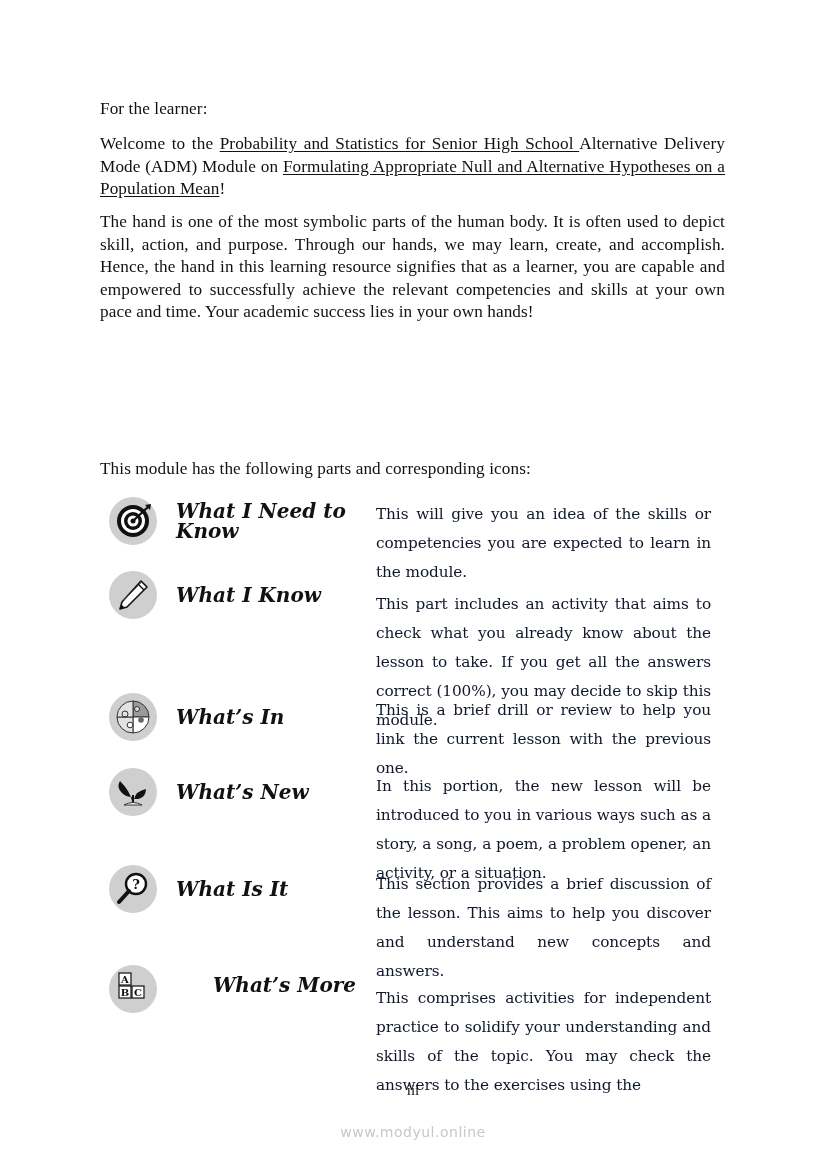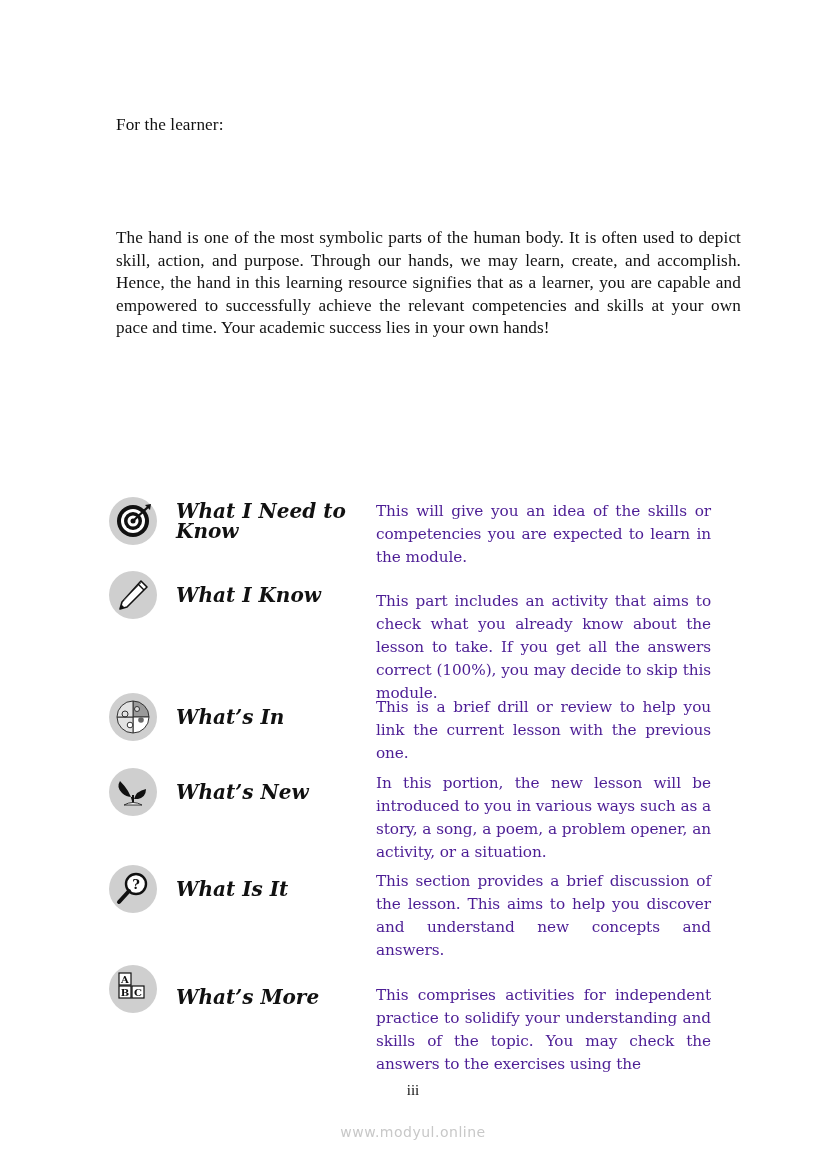--- a/index.html
+++ b/index.html
@@ -1,44 +1,46 @@
 <!DOCTYPE html>
 <html><head>
   <meta charset="utf-8">
   <style>
     html, body { margin: 0; padding: 0; background: #ffffff; }
     body { width: 826px; height: 1169px; position: relative; overflow: hidden;
            font-family: "DejaVu Serif", serif; color: #111; }
     .page { position: absolute; left: 0; top: 0; width: 826px; height: 1169px; }
     .para { position: absolute; left: 100px; width: 625px; font-size: 15.4px; line-height: 22.5px;
-            text-align: justify; margin: 16px; font-family: "Liberation Serif", serif; font-size: 17.2px; letter-spacing: 0.1px; }
+            text-align: justify; margin: 0; font-family: "Liberation Serif", serif; font-size: 17.2px; letter-spacing: 0.1px; }
     .u { text-decoration: underline; text-underline-offset: 2px; }
     .row { position: absolute; left: 100px; width: 625px; }
     .icon { position: absolute; left: 8px; width: 50px; height: 50px; }
     .icon svg { width: 50px; height: 50px; display: block; }
     .label { position: absolute; left: 76px; width: 180px; font-family: "DejaVu Serif", serif;
              font-weight: bold; font-style: italic; font-size: 20px; line-height: 20px; color: #111; }
     .desc { position: absolute; left: 276px; width: 335px; font-family: "DejaVu Serif", serif;
-            font-size: 15.3px; line-height: 23px; text-align: justify; color: #4c1d95; letter-spacing: -0.1px; }
+            font-size: 15.3px; line-height: 29px; text-align: justify; color: #0f172a; letter-spacing: -0.1px; }
     .pagenum { position: absolute; left: 0; width: 826px; top: 1082px; text-align: center;
                font-family: "Liberation Serif", serif; font-size: 15px; }
     .watermark { position: absolute; left: 0; width: 826px; top: 1124px; text-align: center;
                  font-family: "DejaVu Sans", sans-serif; font-size: 14px; color: #c8c8c8; letter-spacing: 0.5px; }
   </style>
 </head>
 <body>
 
 <div class="page">
 
   <p class="para" style="top:98px;">For the learner:</p>
 
+  <p class="para" style="top:133px;"><span>Welcome to the </span><span class="u">Probability and Statistics for Senior High School </span><span>Alternative Delivery Mode (ADM) Module on </span><span class="u">Formulating Appropriate Null and Alternative Hypotheses on a Population Mean</span><span>!</span></p>
 
   <p class="para" style="top:211px;">The hand is one of the most symbolic parts of the human body. It is often used to depict skill, action, and purpose. Through our hands, we may learn, create, and accomplish. Hence, the hand in this learning resource signifies that as a learner, you are capable and empowered to successfully achieve the relevant competencies and skills at your own pace and time. Your academic success lies in your own hands!</p>
 
 
+  <p class="para" style="top:458px;">This module has the following parts and corresponding icons:</p>
 
   <div class="row" style="top:494px;">
     <div class="icon" style="top:2px;">
       <svg viewBox="0 0 50 50">
         <circle cx="25" cy="25" r="24" fill="#cfcfcf"></circle>
         <circle cx="25" cy="25" r="16" fill="#111"></circle>
         <circle cx="25" cy="25" r="12" fill="#fff"></circle>
         <circle cx="25" cy="25" r="9" fill="#111"></circle>
         <circle cx="25" cy="25" r="5.5" fill="#fff"></circle>
         <circle cx="25" cy="25" r="2.5" fill="#111"></circle>
@@ -114,19 +116,19 @@
       <svg viewBox="0 0 50 50">
         <circle cx="25" cy="25" r="24" fill="#cfcfcf"></circle>
         <rect x="11" y="9" width="12" height="12" fill="#fff" stroke="#111" stroke-width="1.2"></rect>
         <rect x="11" y="22" width="12" height="12" fill="#fff" stroke="#111" stroke-width="1.2"></rect>
         <rect x="24" y="22" width="12" height="12" fill="#fff" stroke="#111" stroke-width="1.2"></rect>
         <text x="17" y="19" text-anchor="middle" font-family="DejaVu Serif, serif" font-weight="bold" font-size="10" fill="#111">A</text>
         <text x="17" y="32" text-anchor="middle" font-family="DejaVu Serif, serif" font-weight="bold" font-size="10" fill="#111">B</text>
         <text x="30" y="32" text-anchor="middle" font-family="DejaVu Serif, serif" font-weight="bold" font-size="10" fill="#111">C</text>
       </svg>
     </div>
-    <div class="label" style="top:23px;">What’s More</div>
+    <div class="label" style="top:11px;text-align:right;">What’s More</div>
     <div class="desc" style="top:20px;">This comprises activities for independent practice to solidify your understanding and skills of the topic. You may check the answers to the exercises using the</div>
   </div>
 
   <div class="pagenum">iii</div>
   <div class="watermark">www.modyul.online</div>
 </div>
 
 </body></html>

